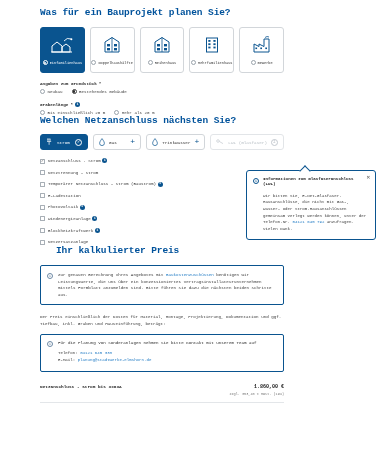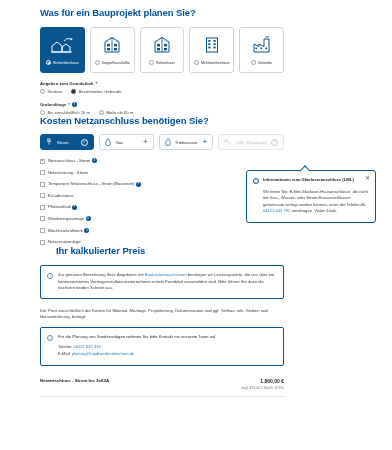--- a/index.html
+++ b/index.html
@@ -4,21 +4,21 @@
 <style>
   * { box-sizing: border-box; }
   html, body {
     margin: 0; padding: 0;
     width: 392px; height: 450px;
     background: #ffffff;
     font-family: "Liberation Sans", sans-serif;
     color: #333333;
     overflow: hidden;
   }
-  .page { position: relative; width: 324px; height: 450px; padding: 0 40px; }
+  .page { position: relative; width: 324px; height: 450px; padding: 0 40px; font-family: Liberation Mono, monospace; }
 
   h2.section-title {
     color: #00529b;
     font-size: 9.5px;
     font-weight: bold;
     margin: 0;
     letter-spacing: -0.1px;
   }
   .sec1-title { padding-top: 7px; }
 
@@ -297,21 +297,21 @@
         <span class="rdo"></span>
         <span>Bis einschließlich 20 m</span>
       </label>
       <label class="radio-opt">
         <span class="rdo"></span>
         <span>Mehr als 20 m</span>
       </label>
     </div>
   </div>
 
-  <h2 class="section-title sec2-title">Kosten Netzanschluss benötigen Sie?</h2>
+  <h2 class="section-title sec2-title">Welchen Netzanschluss nächsten Sie?</h2>
 
   <div class="tab-row">
     <div class="tab active">
       <span class="t-icon">
         <svg width="7" height="8" viewBox="0 0 7 8">
           <path d="M1 1 L4.5 1 M2 1 L2 3.3 M4 1 L4 3.3 M1 3.4 L5.2 3.4 M3.1 3.4 L3.1 6.8" stroke="#fff" stroke-width="0.7" fill="none"></path>
         </svg>
       </span>
       <span class="t-label">Strom</span>
       <span class="chk-circle"></span>

